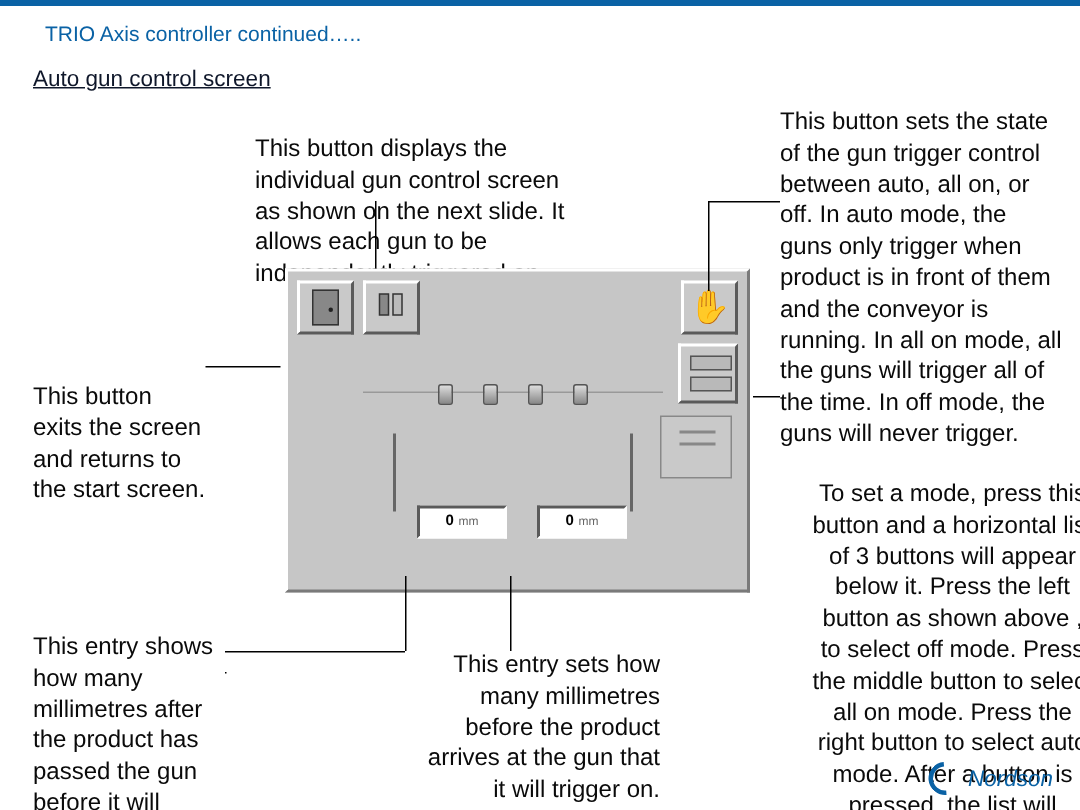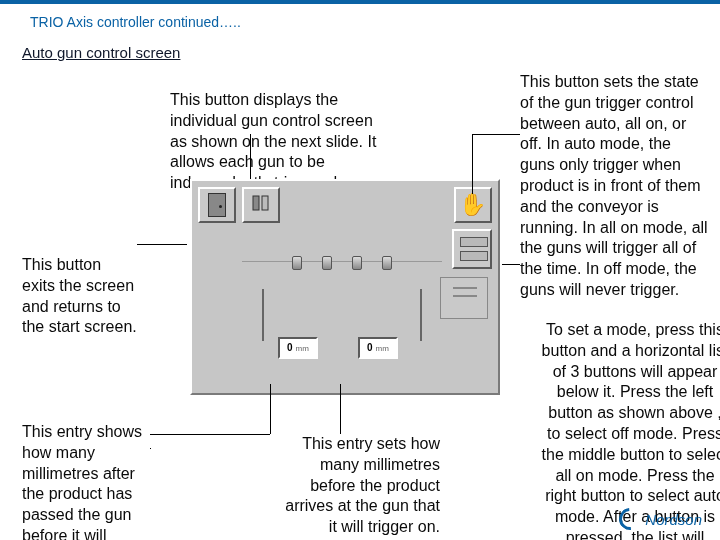--- a/index.html
+++ b/index.html
@@ -46,21 +46,21 @@
       border-top-color:#fff; border-left-color:#fff;
       border-right-color:#5a5a5a; border-bottom-color:#5a5a5a;
       display: flex; align-items:center; justify-content:center;
     }
     .hmi-btn.exit  { left: 6px;   top: 6px; }
     .hmi-btn.indiv { left: 50px;  top: 6px; }
     .hmi-btn.hand  { right: 6px;  top: 6px; }
     .hmi-btn.marker{ right: 6px;  top: 48px; width:40px; height:40px; }
 
     .entry-box {
-      position: absolute; width: 40px; height: 22px;
+      position: absolute; width: 60px; height: 22px;
       background:#fff;
       border: 2px solid #7a7a7a;
       border-top-color:#5a5a5a; border-left-color:#5a5a5a;
       border-right-color:#fff; border-bottom-color:#fff;
       font-size:10px; line-height:18px; text-align:center;
     }
     .entry-box .num { font-weight:bold; color:#000; }
     .entry-box .unit { font-size:8px; margin-left:3px; color:#666; }
     .entry-off { left: 86px;  bottom: 34px; }
     .entry-on  { left: 166px; bottom: 34px; }

